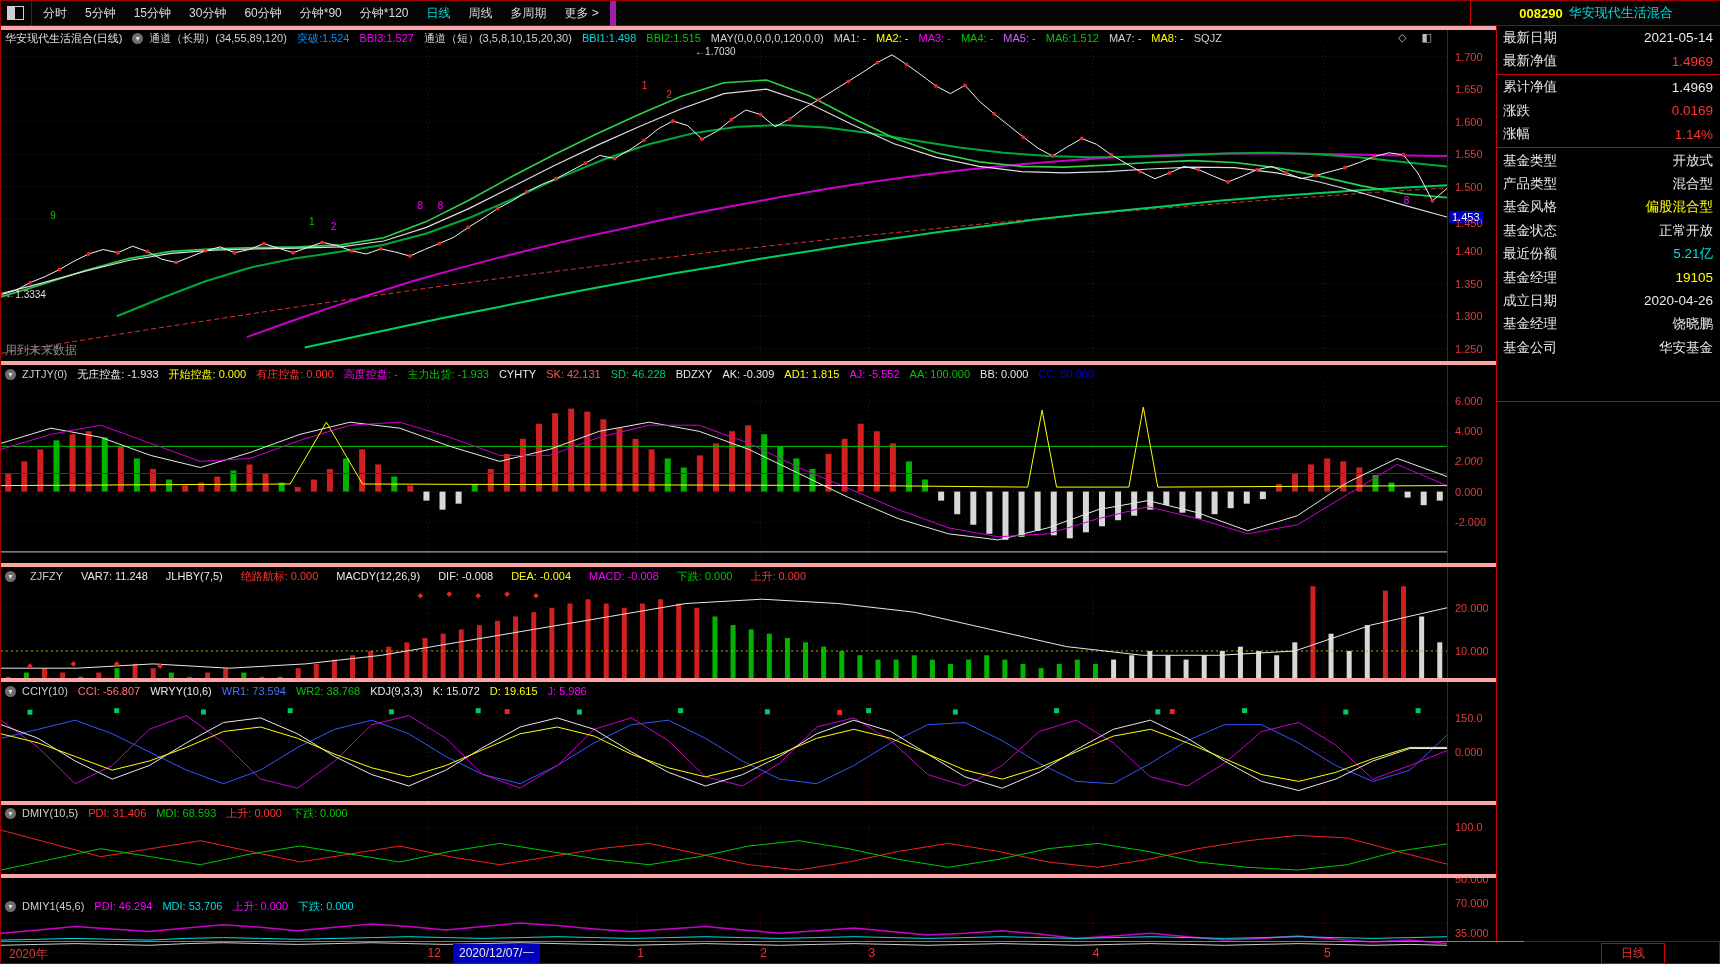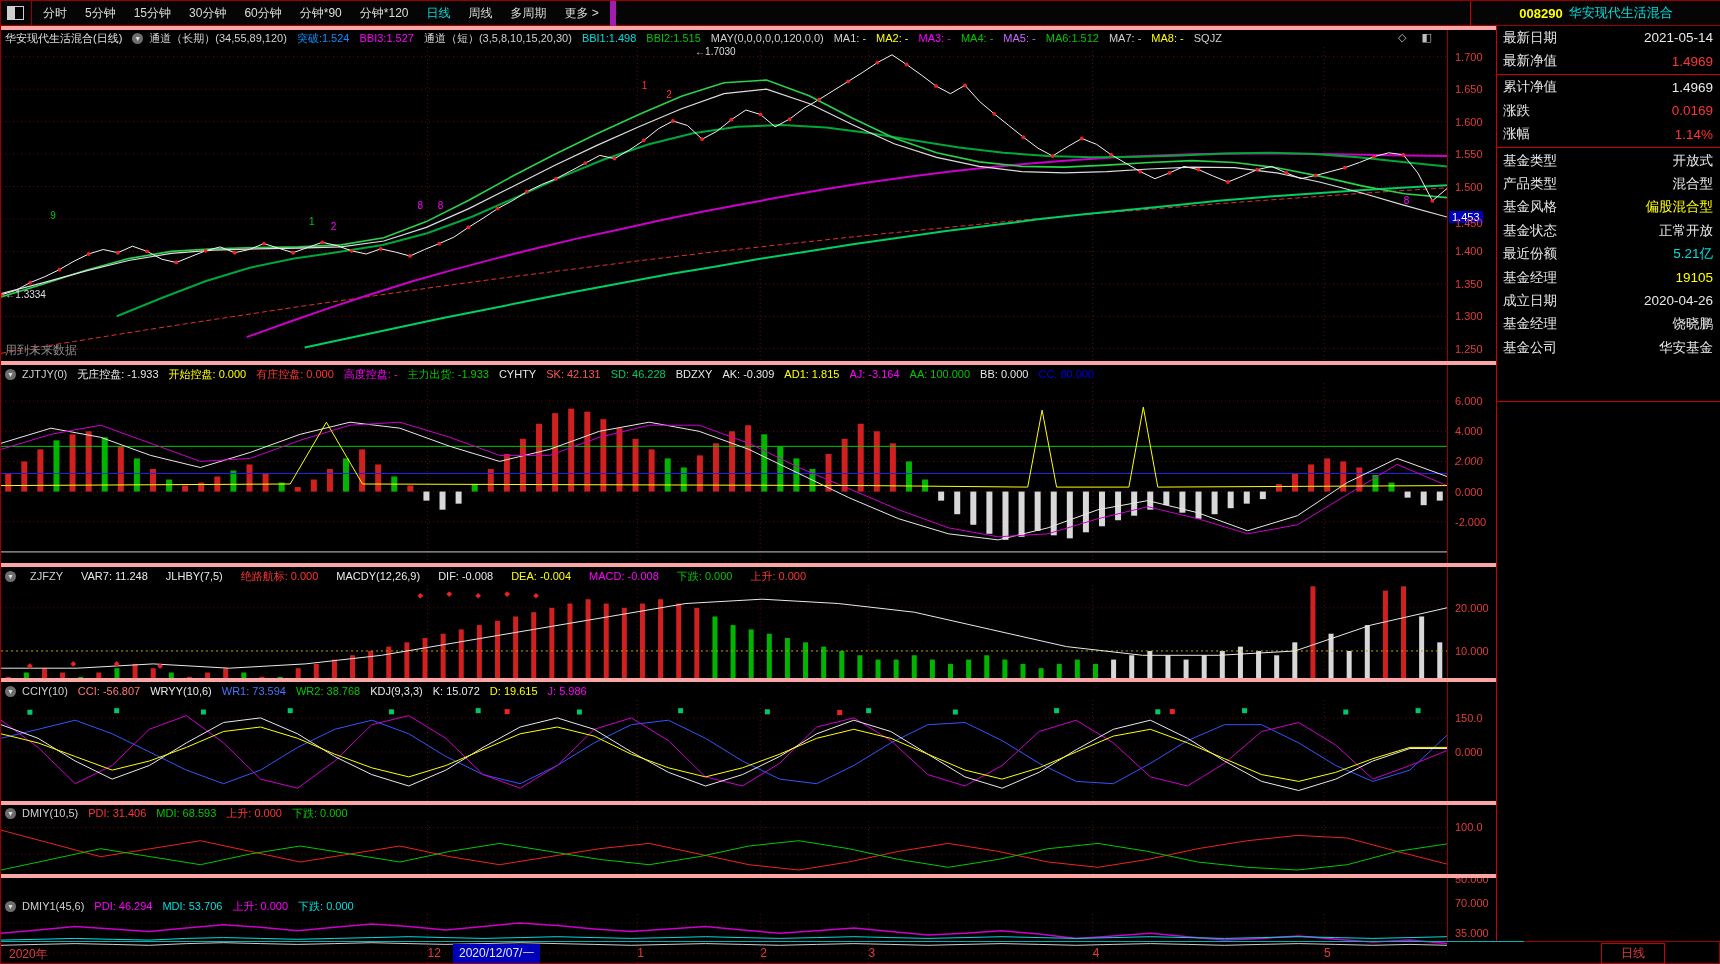--- a/index.html
+++ b/index.html
@@ -200,21 +200,21 @@
           <span class="tok" style="color: rgb(255, 255, 0);">开始控盘: 0.000</span>
           <span class="tok" style="color: rgb(255, 52, 52);">有庄控盘: 0.000</span>
           <span class="tok" style="color: rgb(255, 0, 255);">高度控盘: -</span>
           <span class="tok" style="color: rgb(0, 200, 0);">主力出货: -1.933</span>
           <span class="tok" style="color: rgb(232, 232, 232);">CYHTY</span>
           <span class="tok" style="color: rgb(255, 85, 85);">SK: 42.131</span>
           <span class="tok" style="color: rgb(0, 200, 102);">SD: 46.228</span>
           <span class="tok" style="color: rgb(232, 232, 232);">BDZXY</span>
           <span class="tok" style="color: rgb(232, 232, 232);">AK: -0.309</span>
           <span class="tok" style="color: rgb(255, 255, 0);">AD1: 1.815</span>
-          <span class="tok" style="color: rgb(255, 0, 255);">AJ: -3.164</span>
+          <span class="tok" style="color: rgb(255, 0, 255);">AJ: -5.552</span>
           <span class="tok" style="color: rgb(0, 200, 0);">AA: 100.000</span>
           <span class="tok" style="color: rgb(232, 232, 232);">BB: 0.000</span>
           <span class="tok" style="color: rgb(0, 0, 221);">CC: 80.000</span>
         </div>
         <svg viewBox="0 0 1446 184" width="1446" height="184" class="psvg">
           <line x1="426.57" x2="426.57" y1="0" y2="184" stroke="#5f0d0d" stroke-dasharray="1 3"></line>
           <line x1="636.24" x2="636.24" y1="0" y2="184" stroke="#5f0d0d" stroke-dasharray="1 3"></line>
           <line x1="759.15" x2="759.15" y1="0" y2="184" stroke="#5f0d0d" stroke-dasharray="1 3"></line>
           <line x1="867.6" x2="867.6" y1="0" y2="184" stroke="#5f0d0d" stroke-dasharray="1 3"></line>
           <line x1="1091.73" x2="1091.73" y1="0" y2="184" stroke="#5f0d0d" stroke-dasharray="1 3"></line>

